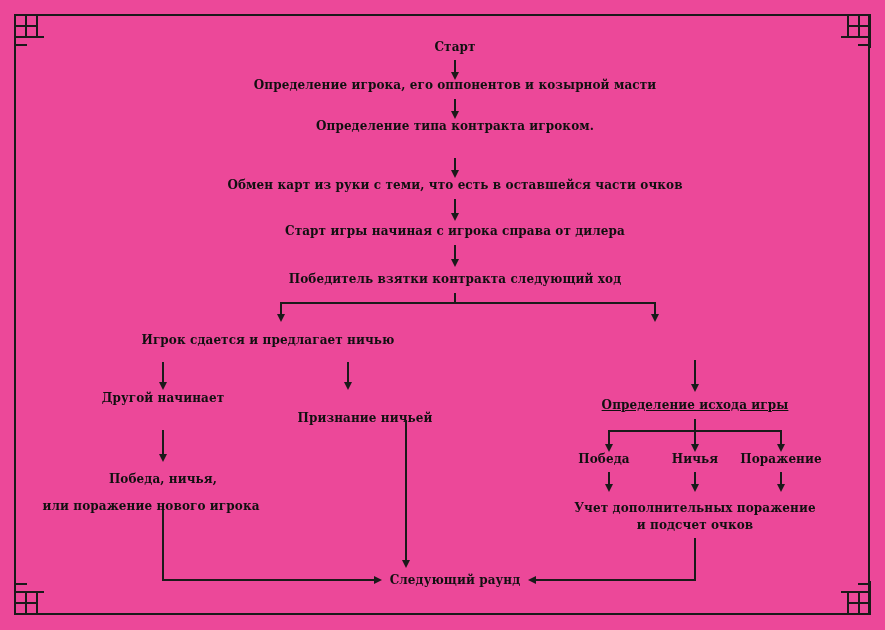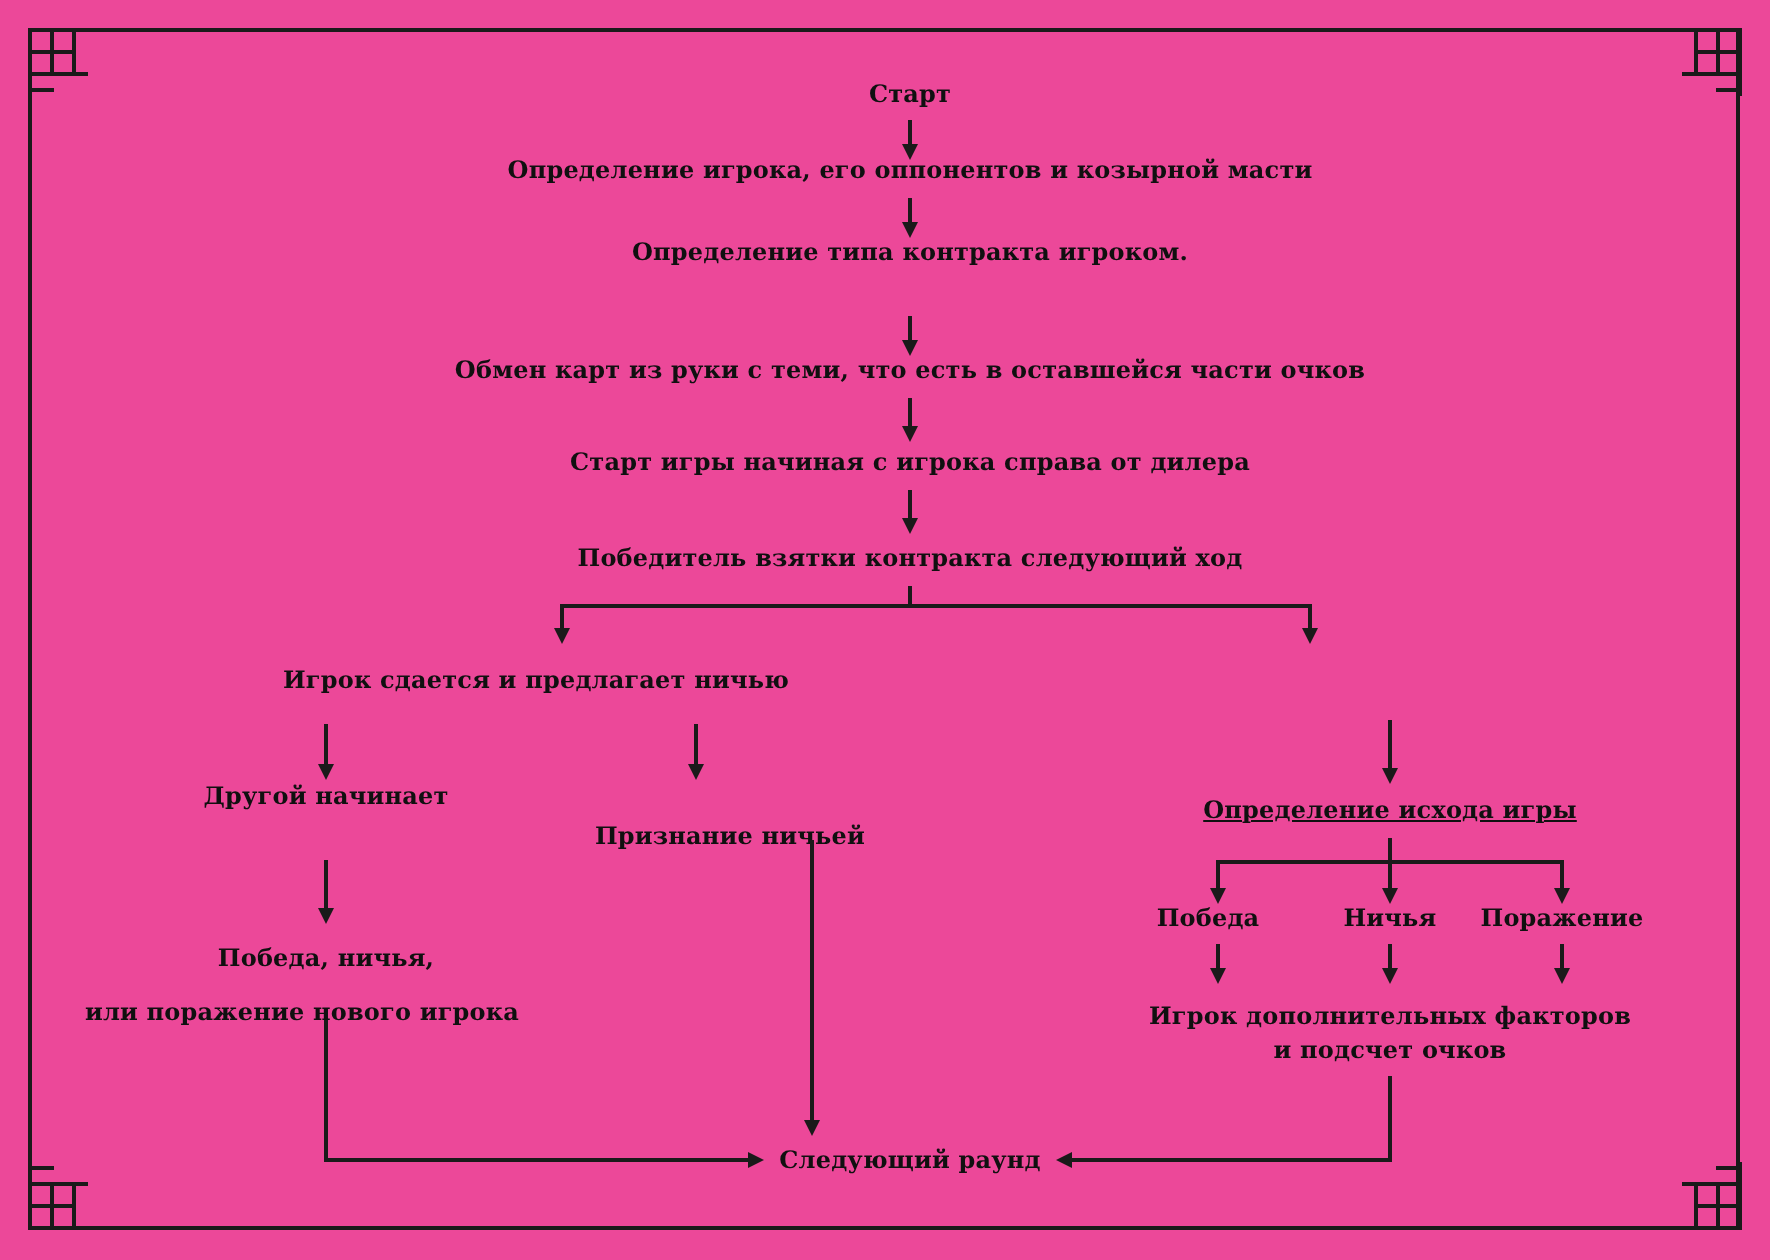--- a/index.html
+++ b/index.html
@@ -211,21 +211,21 @@
   <div class="node" style="left:695px; top:451px;">Ничья</div>
   <div class="node" style="left:781px; top:451px;">Поражение</div>
 
   <div class="vline" style="left:608px; top:472px; height:14px;"></div>
   <div class="arrow-down" style="left:604.5px; top:484px;"></div>
   <div class="vline" style="left:694px; top:472px; height:14px;"></div>
   <div class="arrow-down" style="left:690.5px; top:484px;"></div>
   <div class="vline" style="left:780px; top:472px; height:14px;"></div>
   <div class="arrow-down" style="left:776.5px; top:484px;"></div>
 
-  <div class="node" style="left:695px; top:500px;">Игрок дополнительных факторов</div>
+  <div class="node" style="left:695px; top:500px;">Учет дополнительных поражение</div>
   <div class="node" style="left:695px; top:517px;">и подсчет очков</div>
 
   <div class="vline" style="left:694px; top:538px; height:43px;"></div>
   <div class="hline" style="left:536px; top:579px; width:160px;"></div>
   <div class="arrow-left" style="left:528px; top:575.5px;"></div>
 
   <div class="node" style="left:455px; top:572px;">Следующий раунд</div>
 
 </div>
 

